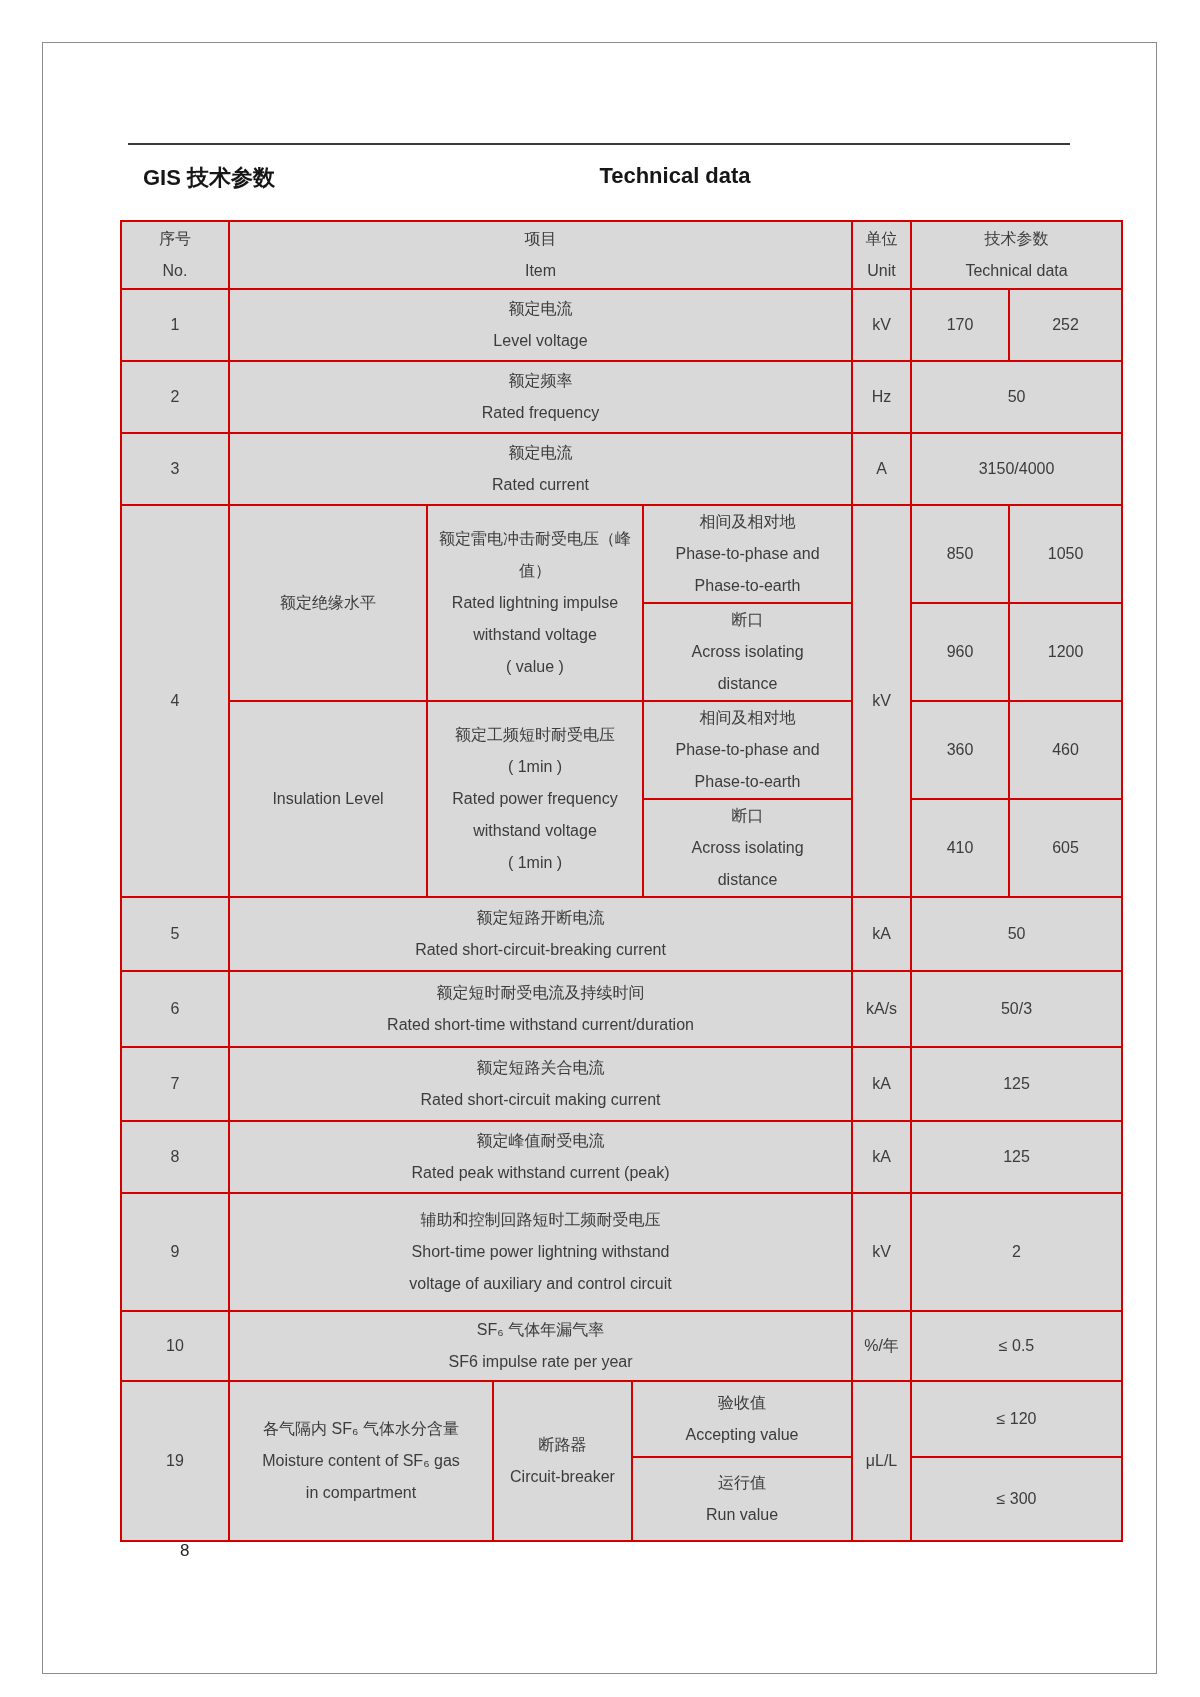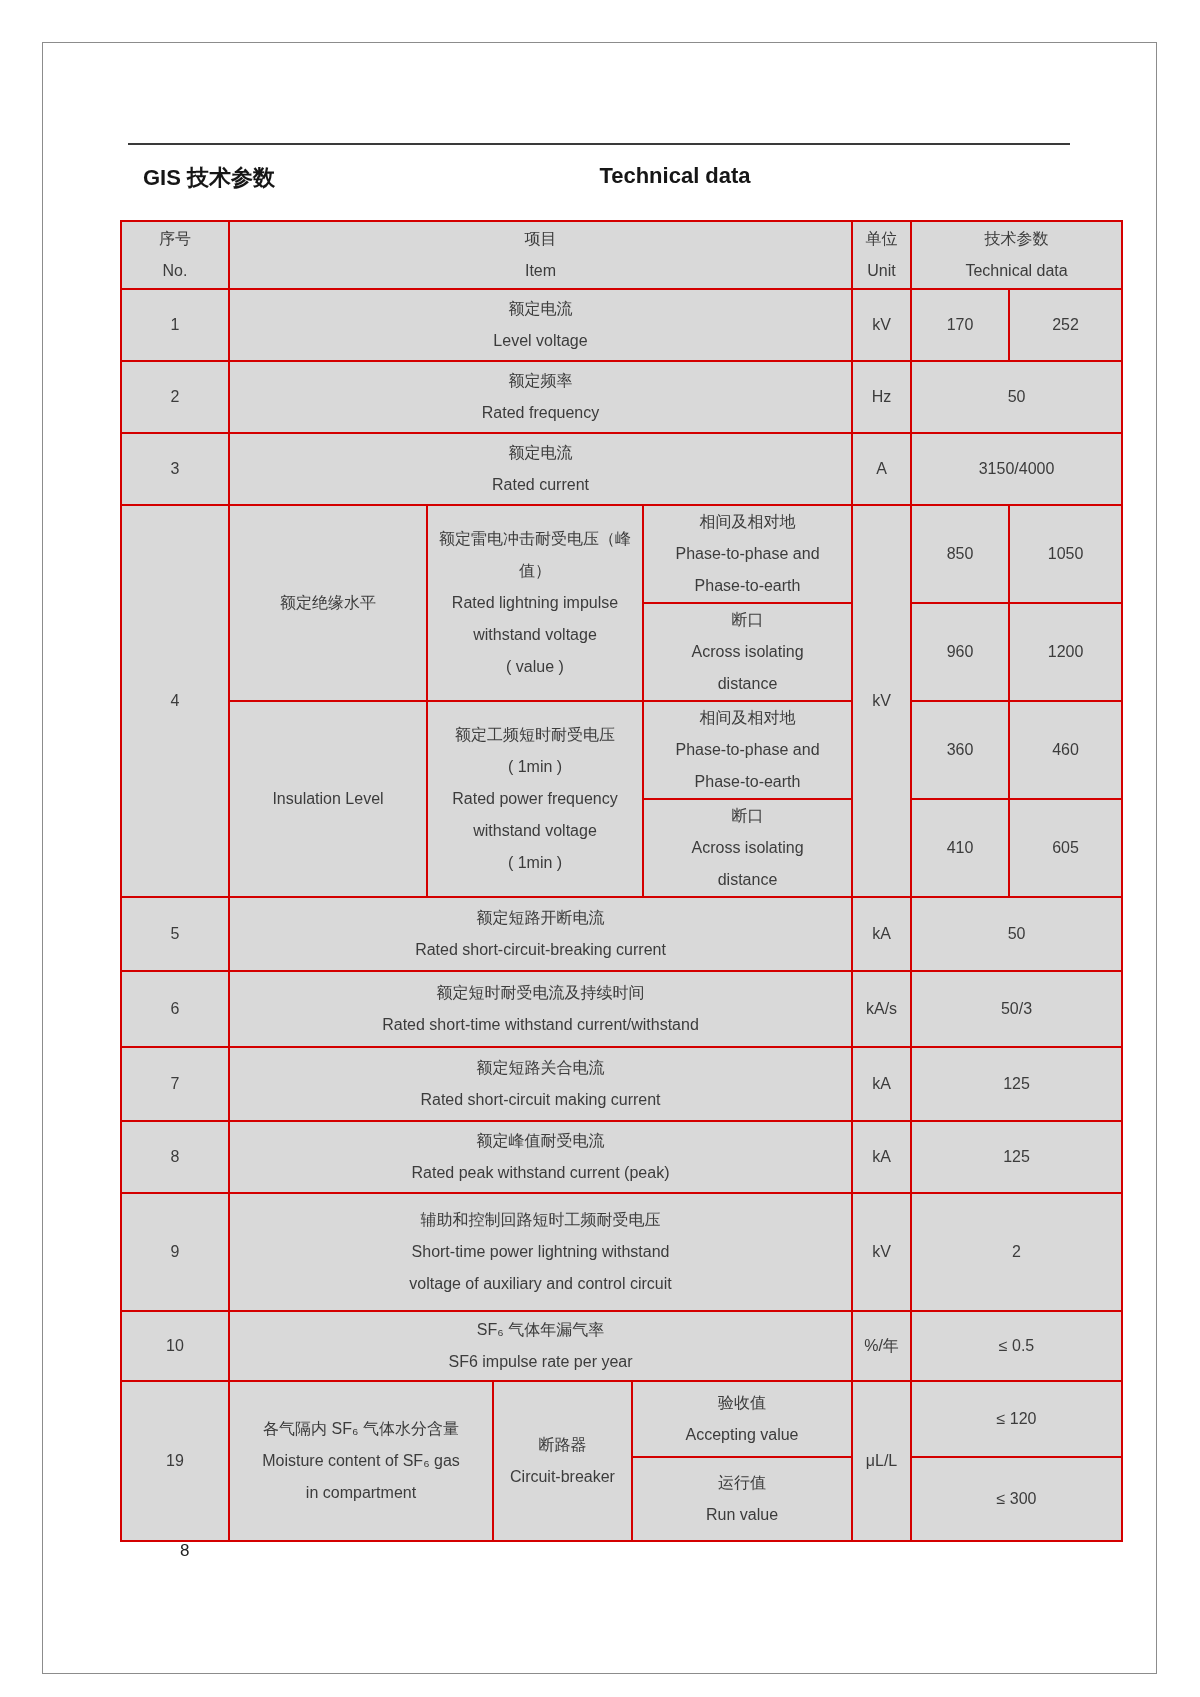--- a/index.html
+++ b/index.html
@@ -210,21 +210,21 @@
         <div>Rated short-circuit-breaking current</div>
       </td>
       <td>kA</td>
       <td colspan="2">50</td>
     </tr>
 
     <tr class="h76">
       <td>6</td>
       <td colspan="5">
         <div>额定短时耐受电流及持续时间</div>
-        <div>Rated short-time withstand current/withstand</div>
+        <div>Rated short-time withstand current/duration</div>
       </td>
       <td>kA/s</td>
       <td colspan="2">50/3</td>
     </tr>
 
     <tr class="h74">
       <td>7</td>
       <td colspan="5">
         <div>额定短路关合电流</div>
         <div>Rated short-circuit making current</div>

